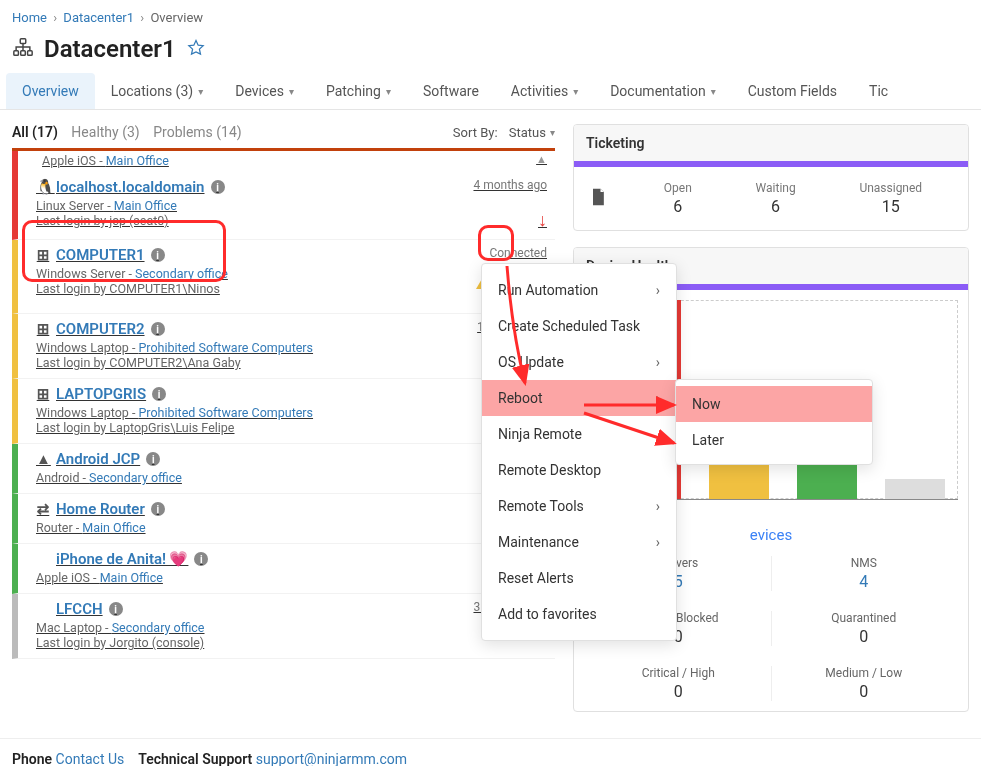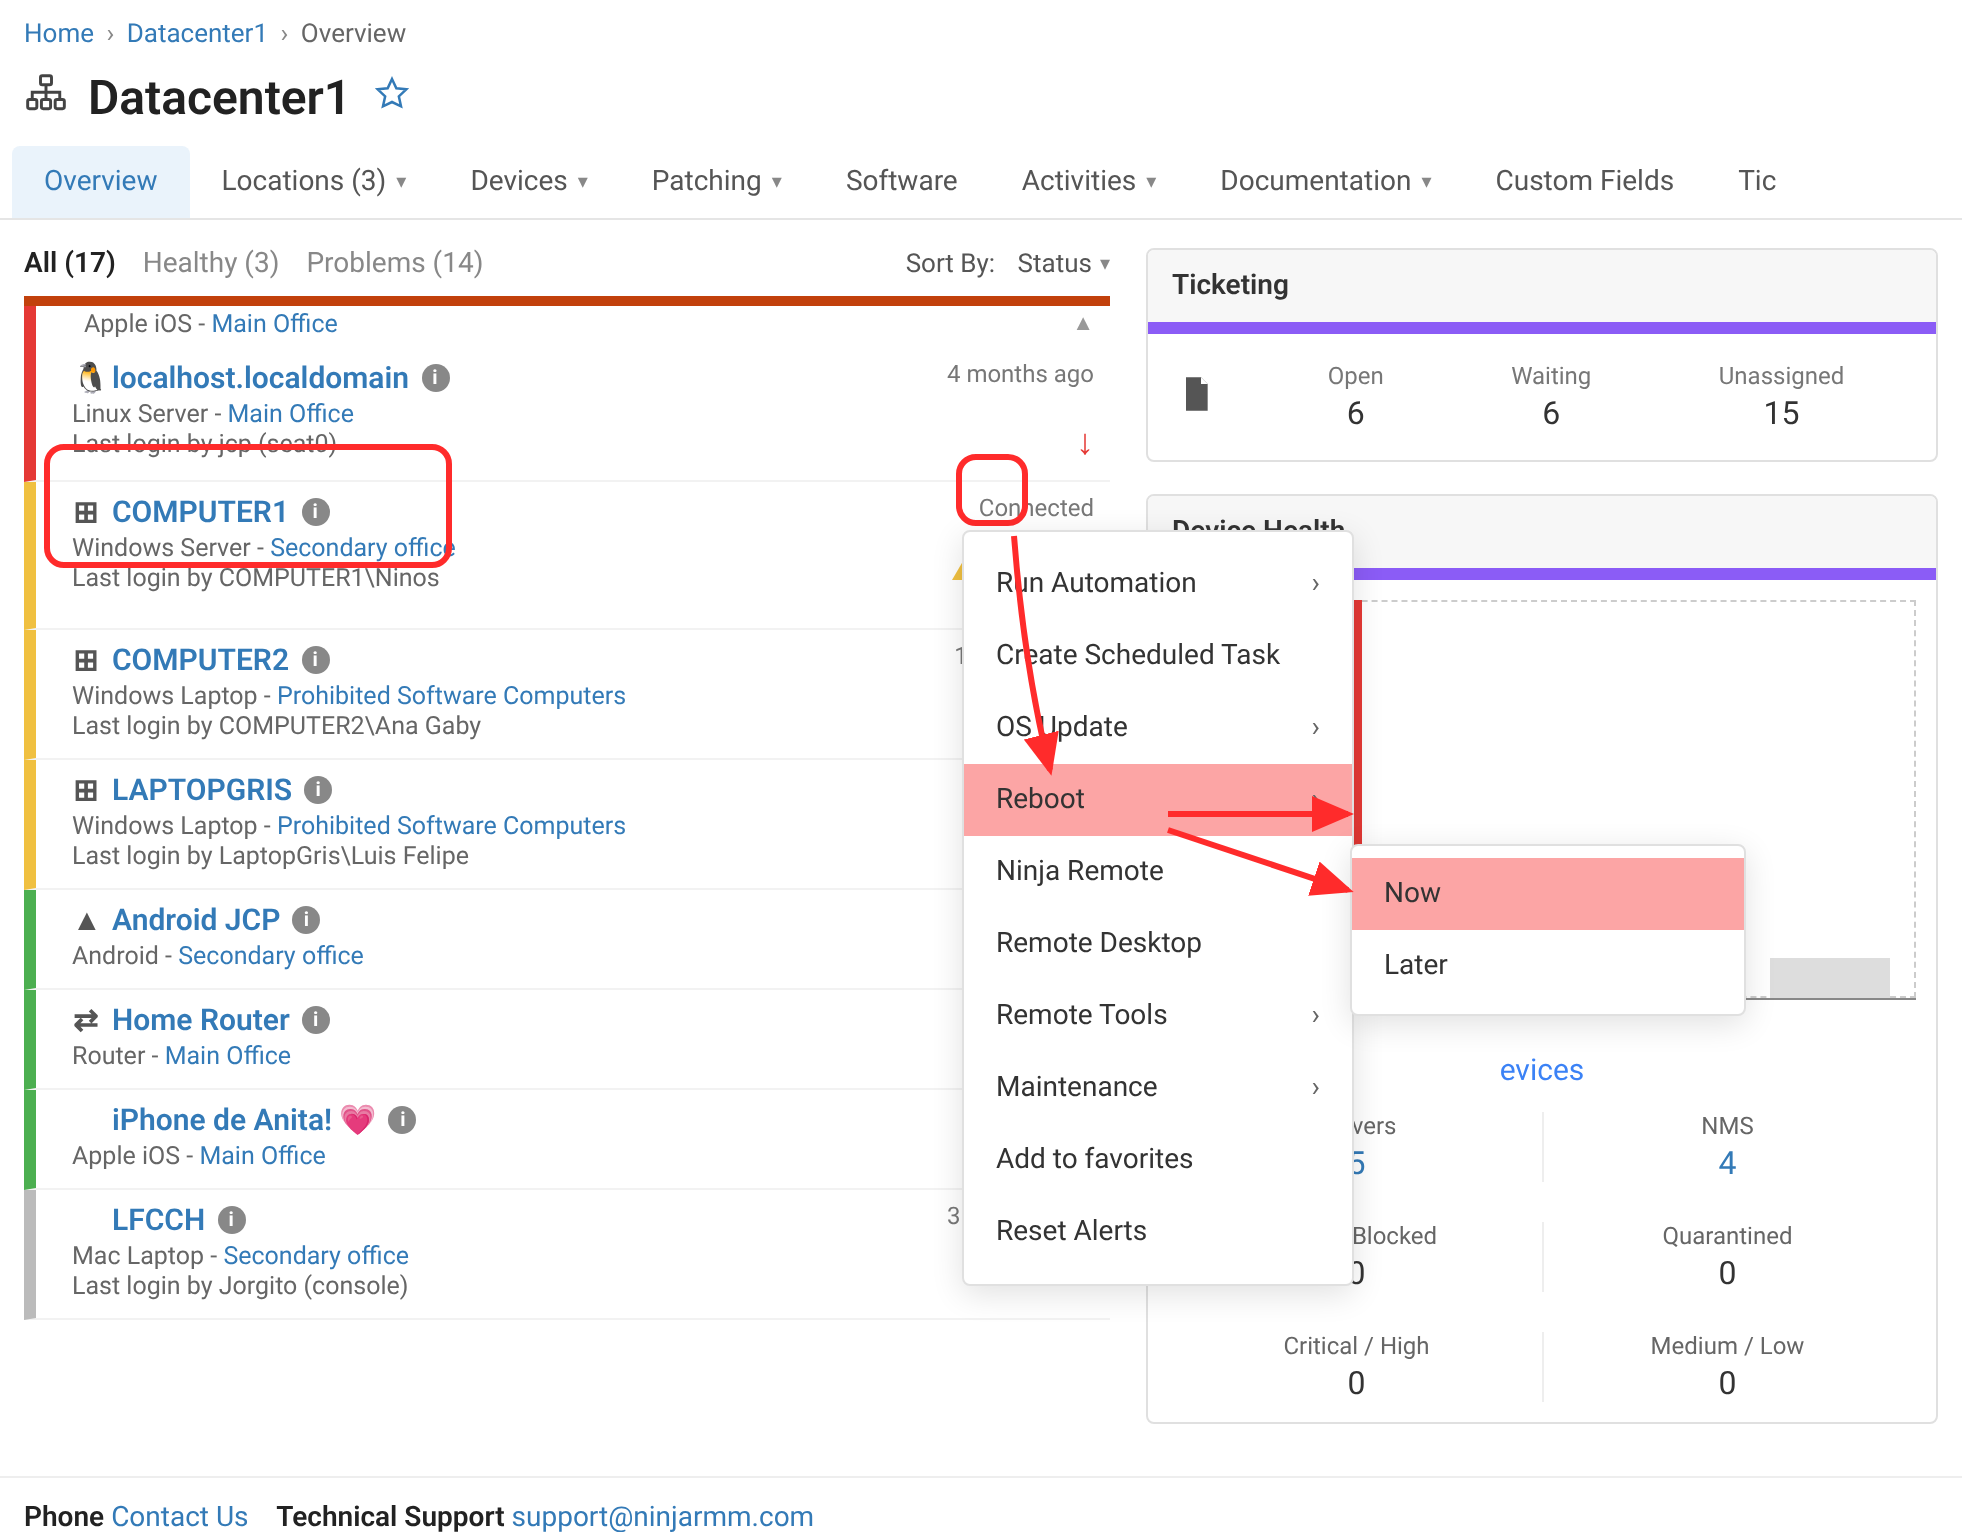--- a/index.html
+++ b/index.html
@@ -20,21 +20,21 @@
   .body-area { display: flex; gap: 18px; padding: 14px 12px 10px; }
   .left { flex: 1; min-width: 0; }
   .right { width: 396px; flex-shrink: 0; }
 
   .filterbar { display: flex; justify-content: space-between; align-items: center; margin-bottom: 8px; }
   .pill { color: #888; margin-right: 10px; }
   .pill.active { color: #222; font-weight: 600; }
   .sortby { color: #555; font-size: 13px; display: flex; align-items: center; gap: 4px; }
   .filter-input { width: 100%; border: 1px solid #ddd; border-radius: 2px; padding: 9px 10px; font-size: 14px; color: #888; margin-bottom: 6px; }
 
-  .device-list { border-top: 5px solid #c2410c; position: relative; overflow: visible; }
+  .device-list { border-top: 3px solid #c2410c; position: relative; overflow: visible; text-decoration: underline; }
   .pre-row { display: flex; justify-content: space-between; padding: 2px 8px 4px 24px; font-size: 12.5px; color: #666; border-left: 6px solid #e53935; }
   .pre-row a { font-size: 12.5px; }
   .scroll-up { color: #999; font-size: 11px; }
 
   .device { border-left: 6px solid transparent; padding: 6px 8px 8px 18px; position: relative; border-bottom: 1px solid #f2f2f2; display: flex; }
   .device .main { flex: 1; }
   .device .side { width: 120px; text-align: right; font-size: 12px; color: #777; display:flex; flex-direction:column; align-items:flex-end; gap:15px;}
   .dev-name { color: #337ab7; font-weight: 600; font-size: 15px; display: flex; align-items: center; gap: 6px; }
   .dev-name .os-icon { color: #555; width:14px; display:inline-block; text-align:center;}
   .info-icon { width: 14px; height: 14px; border-radius: 50%; background: #888; color: #fff; font-size: 10px; display: inline-flex; align-items: center; justify-content: center; font-weight: bold; font-style: normal;}
@@ -59,21 +59,21 @@
 
   .play-btn { width: 28px; height: 28px; border: 1px solid #ccc; border-radius: 4px; background: #fff; display: inline-flex; align-items: center; justify-content: center; cursor: pointer; }
   .play-tri { width:0;height:0;border-left:10px solid #337ab7;border-top:6px solid transparent;border-bottom:6px solid transparent; margin-left:2px;}
 
   .arrow-down-red { color: #e53935; font-size: 18px; font-weight: bold; text-align:center; margin-top:2px;}
 
   
   .ctx-menu { position: absolute; left: 469px; top: 112px; width: 196px; background: #fff; border: 1px solid #e0e0e0; border-radius: 4px; box-shadow: 0 4px 16px rgba(0,0,0,0.12); padding: 8px 0; z-index: 30; }
   .ctx-item { padding: 10px 16px; color: #333; display: flex; justify-content: space-between; align-items: center; cursor: pointer; font-size: 14px; }
   .ctx-item:hover, .ctx-item.hovered { background: #fca5a5; justify-content: space-between; }
-  .ctx-submenu { position: absolute; left: 663px; top: 228px; width: 198px; background: #fff; border: 1px solid #e0e0e0; border-radius: 4px; box-shadow: 0 4px 16px rgba(0,0,0,0.12); padding: 6px 0; z-index: 31; margin-top: 41px; }
+  .ctx-submenu { position: absolute; left: 663px; top: 228px; width: 198px; background: #fff; border: 1px solid #e0e0e0; border-radius: 4px; box-shadow: 0 4px 16px rgba(0,0,0,0.12); padding: 6px 0; z-index: 31; }
 
   
   .panel { border: 1px solid #e0e0e0; border-radius: 4px; margin-bottom: 16px; overflow: hidden; }
   .panel-head { background: #f7f7f7; padding: 10px 12px; font-weight: 600; border-bottom: 6px solid #8b5cf6; }
   .ticket-body { display: flex; align-items: center; padding: 14px; gap: 24px; }
   .doc-icon svg { width: 20px; height: 24px; fill: #555; }
   .ticket-cols { flex: 1; display: flex; justify-content: space-around; text-align: center; }
   .tk-label { font-size: 12px; color: #777; }
   .tk-val { font-size: 16px; color: #333; margin-top: 2px; }
 
@@ -329,24 +329,24 @@
           </div>
           <div class="ctx-item">
             <span>Remote Tools</span>
             <span class="chev-right">›</span>
           </div>
           <div class="ctx-item">
             <span>Maintenance</span>
             <span class="chev-right">›</span>
           </div>
           <div class="ctx-item">
+            <span>Reset Alerts</span>
+          </div>
+          <div class="ctx-item">
             <span>Add to favorites</span>
-          </div>
-          <div class="ctx-item">
-            <span>Reset Alerts</span>
           </div>
         </div>
       <div class="ctx-submenu" id="ctx-submenu">
           <div class="ctx-item hovered">Now</div>
           <div class="ctx-item">Later</div>
         </div>
 
       <svg class="anno-svg" width="700" height="520">
         <defs>
             <marker id="ah" markerWidth="8" markerHeight="8" refX="6" refY="3" orient="auto">

